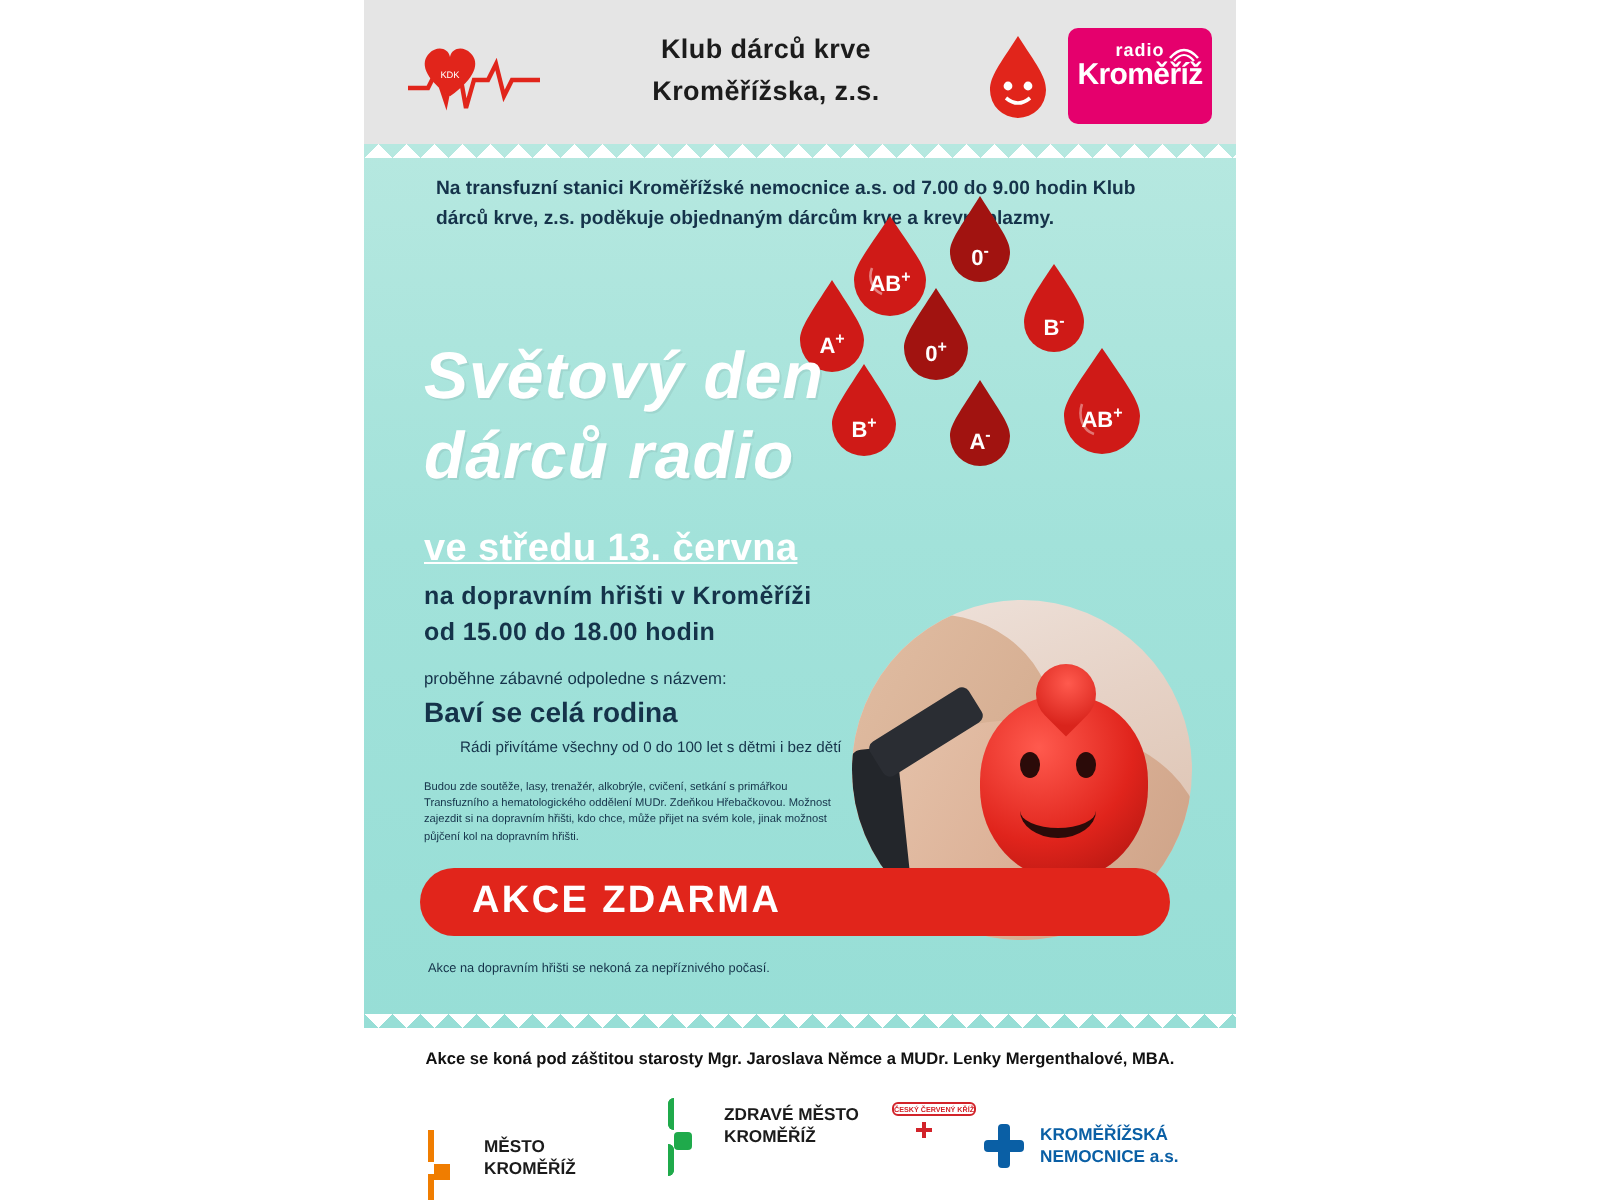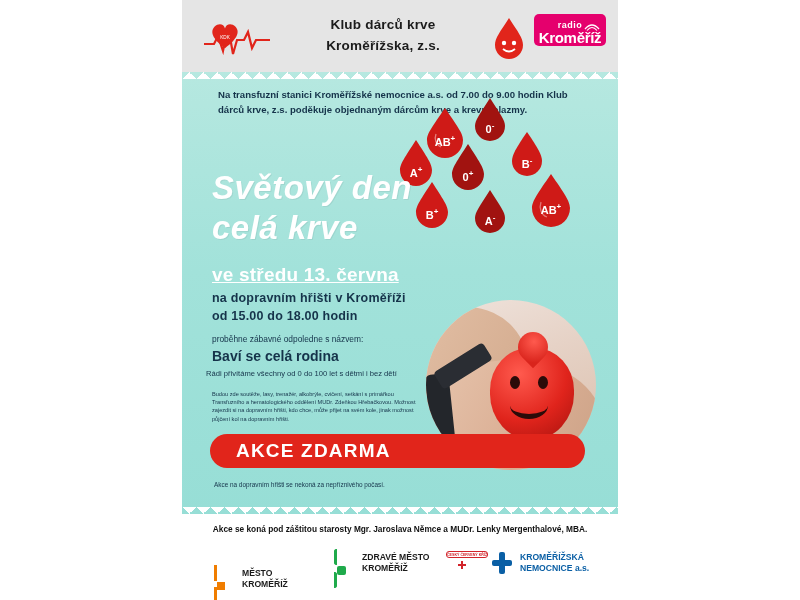--- a/index.html
+++ b/index.html
@@ -69,21 +69,21 @@
     left: 310px;
     top: 16px;
     width: 34px;
     height: 44px;
   }
   .radio-logo {
     position: absolute;
     left: 352px;
     top: 14px;
     width: 72px;
-    height: 32px;
+    height: 48px;
     background: #e5006d;
     border-radius: 5px;
     color: #ffffff;
     text-align: center;
   }
   .radio-logo .r1 {
     font-size: 9px;
     font-weight: bold;
     letter-spacing: 0.5px;
     margin-top: 6px;
@@ -192,21 +192,21 @@
     position: absolute;
     left: 30px;
     top: 348px;
     width: 230px;
     color: #15334a;
     font-weight: bold;
     font-size: 14px;
   }
   .smalltext2 {
     position: absolute;
-    left: 24px;
+    left: 48px;
     top: 368px;
     width: 205px;
     color: #15334a;
     font-size: 7.6px;
     line-height: 11px;
   }
   .tinyblock {
     position: absolute;
     left: 30px;
     top: 390px;
@@ -495,21 +495,21 @@
       <svg viewBox="0 0 46 58" width="46" height="58">
         <path d="M23 2 C36 21 42 29 42 36 A19 19 0 0 1 4 36 C4 29 10 21 23 2 Z" fill="#cf1a17"></path>
         <path d="M13 30 C11 36 13 43 19 45" stroke="#ffffff" stroke-width="1.3" fill="none" opacity="0.4"></path>
       </svg>
       <div class="lbl">AB<sup>+</sup></div>
     </div>
   </div>
 
   <div class="headline">
     <div>Světový den</div>
-    <div>celá krve</div>
+    <div>dárců radio</div>
   </div>
 
   <div class="subhead1">ve středu 13. června</div>
   <div class="subhead2">na dopravním hřišti v Kroměříži</div>
   <div class="subhead3">od 15.00 do 18.00 hodin</div>
   <div class="smalltext1">proběhne zábavné odpoledne s názvem:</div>
   <div class="bigname">Baví se celá rodina</div>
   <div class="smalltext2">Rádi přivítáme všechny od 0 do 100 let s dětmi i bez dětí</div>
   <div class="tinyblock">Budou zde soutěže, lasy, trenažér, alkobrýle, cvičení, setkání s primářkou Transfuzního a hematologického oddělení MUDr. Zdeňkou Hřebačkovou. Možnost zajezdit si na dopravním hřišti, kdo chce, může přijet na svém kole, jinak možnost půjčení kol na dopravním hřišti.</div>
 
@@ -547,21 +547,21 @@
       </span>
     </div>
 
     <div class="logo-item" style="left:254px; top:0px;">
       <span class="crest">
         ČESKÝ ČERVENÝ KŘÍŽ
         <span class="cross"></span>
       </span>
     </div>
 
-    <div class="logo-item blue-txt" style="left:300px; top:2px;">
+    <div class="logo-item blue-txt" style="left:300px; top:12px;">
       <span class="mark"><span class="kn-cross"></span></span>
       <span class="txt blue-txt">
         <span>KROMĚŘÍŽSKÁ</span><br>
         <span>NEMOCNICE a.s.</span>
       </span>
     </div>
   </div>
 
 </div>
 

